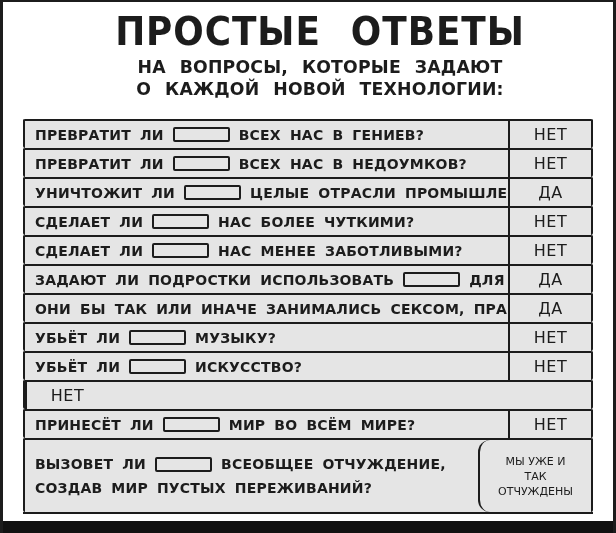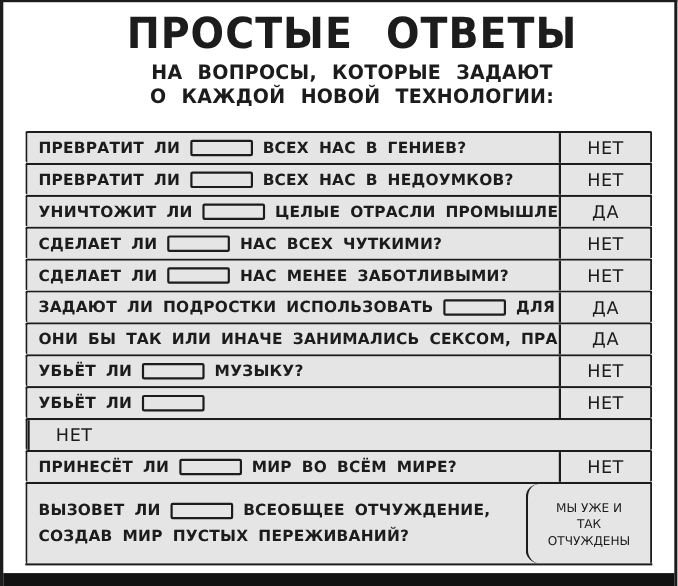--- a/index.html
+++ b/index.html
@@ -171,21 +171,21 @@
 
     </div>
     <div class="a-cell">ДА</div>
   </div>
 
   <div class="t-row">
     <div class="q-cell">
       <div class="q-line q-line1">
         <span class="q-before">СДЕЛАЕТ ЛИ</span>
         <span class="blank-box"></span>
-        <span class="q-after">НАС ВСЕХ ЧУТКИМИ?</span>
+        <span class="q-after">НАС БОЛЕЕ ЧУТКИМИ?</span>
       </div>
 
     </div>
     <div class="a-cell">НЕТ</div>
   </div>
 
   <div class="t-row">
     <div class="q-cell">
       <div class="q-line q-line1">
         <span class="q-before">СДЕЛАЕТ ЛИ</span>
@@ -230,20 +230,21 @@
 
     </div>
     <div class="a-cell">НЕТ</div>
   </div>
 
   <div class="t-row">
     <div class="q-cell">
       <div class="q-line q-line1">
         <span class="q-before">УБЬЁТ ЛИ</span>
         <span class="blank-box"></span>
+        <span class="q-after">ИСКУССТВО?</span>
       </div>
 
     </div>
     <div class="a-cell">НЕТ</div>
   </div>
 
   <div class="t-row">
     <div class="a-cell">НЕТ</div>
   </div>
 

